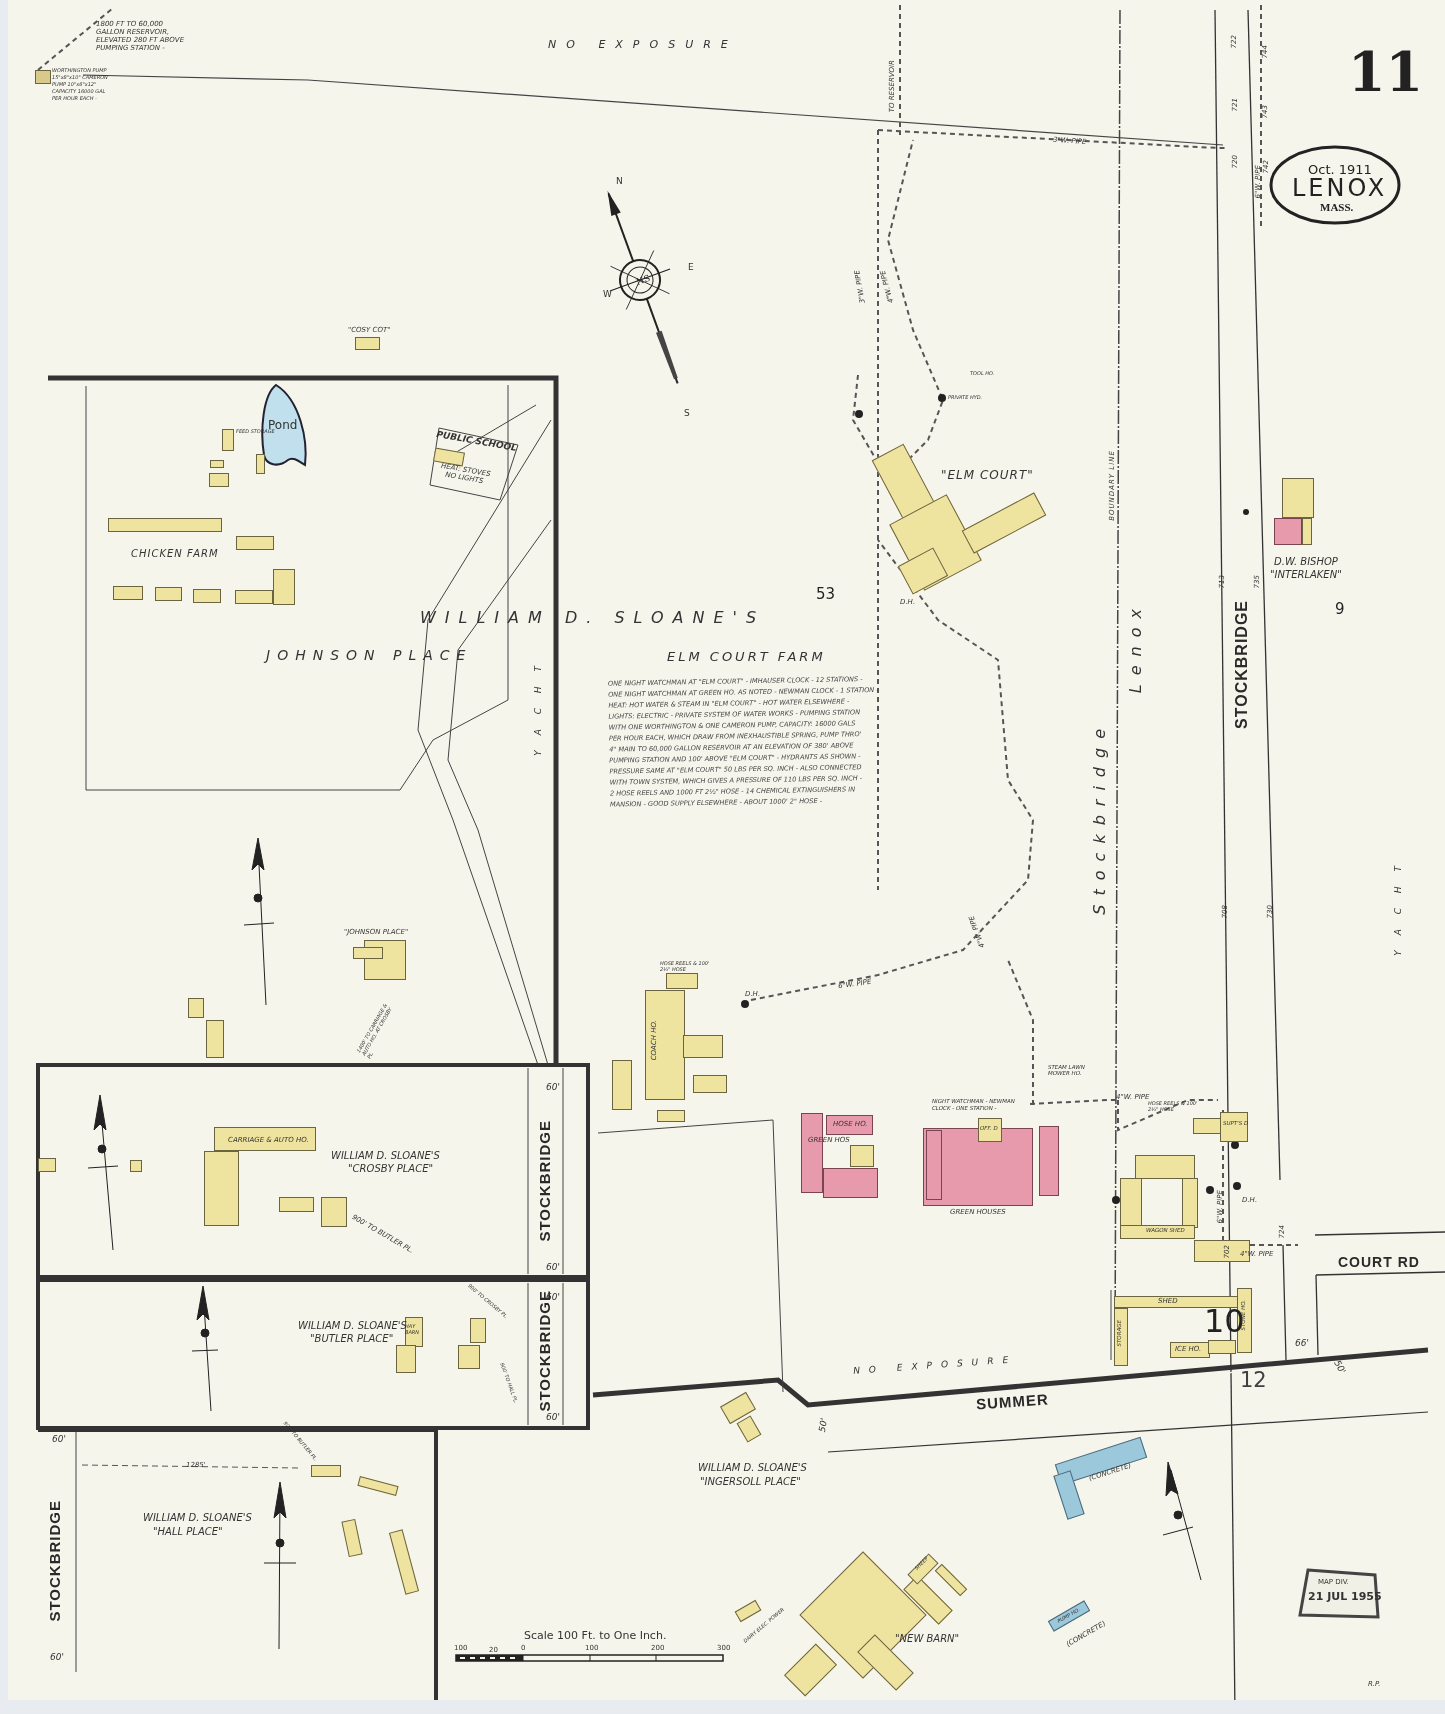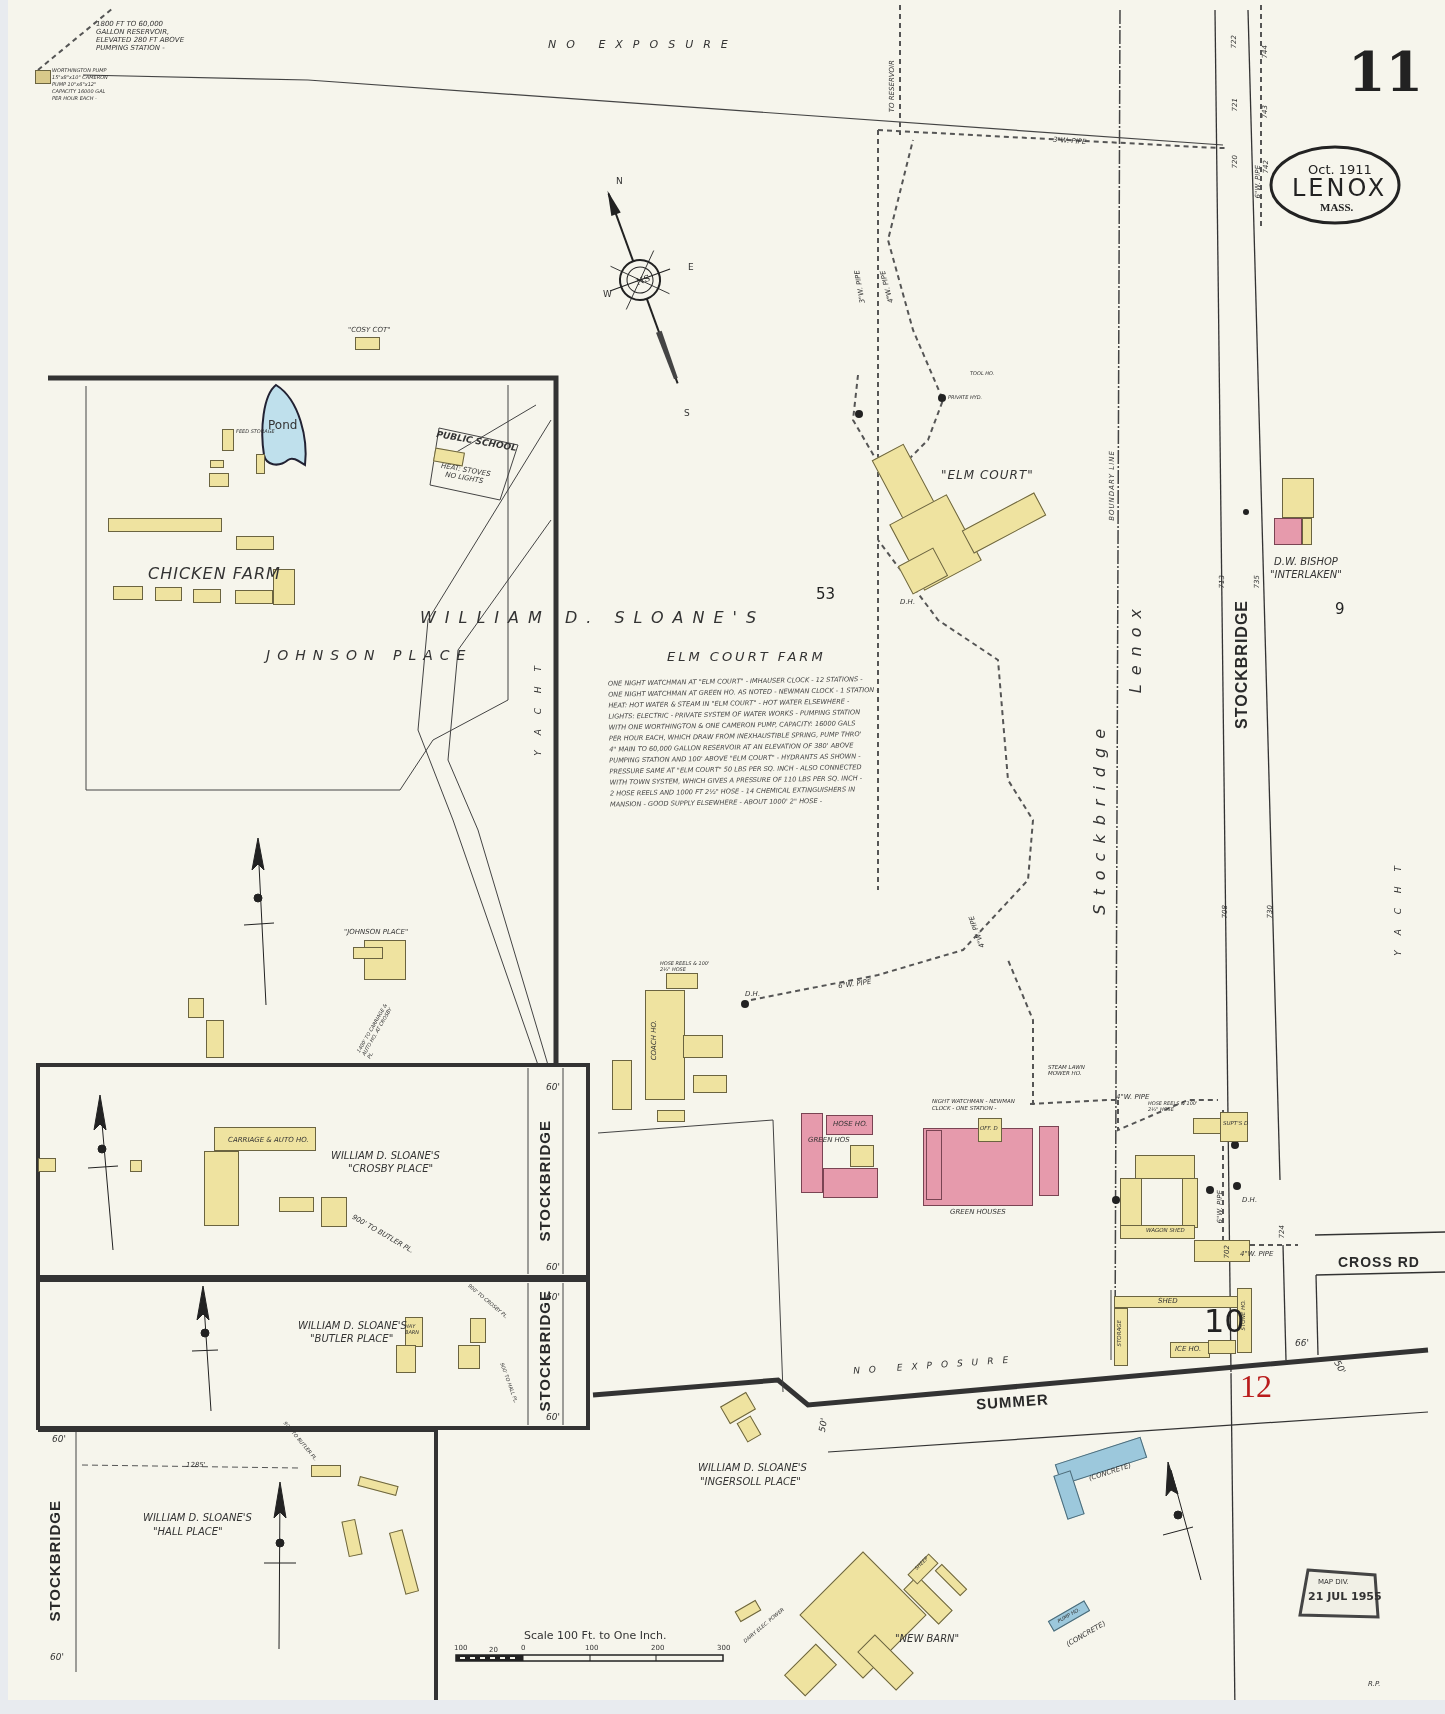--- a/index.html
+++ b/index.html
@@ -267,46 +267,46 @@
   <div class="lbl tiny vert" style="left:1213px;top:905px;">708</div>
   <div class="lbl tiny vert" style="left:1258px;top:905px;">730</div>
   <div class="lbl tiny vert" style="left:1215px;top:1245px;">702</div>
   <div class="lbl tiny vert" style="left:1270px;top:1225px;">724</div>
 
   <div class="lbl street vert" style="left:1225px;top:600px;font-size:16px;">STOCKBRIDGE</div>
   <div class="lbl street vert" style="left:528px;top:1120px;font-size:15px;">STOCKBRIDGE</div>
   <div class="lbl street vert" style="left:528px;top:1290px;font-size:15px;">STOCKBRIDGE</div>
   <div class="lbl street vert" style="left:38px;top:1500px;font-size:15px;">STOCKBRIDGE</div>
   <div class="lbl street" style="left:968px;top:1393px;font-size:15px;transform:rotate(-4deg);">SUMMER</div>
-  <div class="lbl street" style="left:1330px;top:1254px;font-size:14px;">CROSS RD</div>
+  <div class="lbl street" style="left:1330px;top:1254px;font-size:14px;">COURT RD</div>
   <div class="lbl small vert" style="left:525px;top:660px;letter-spacing:6px;">Y A C H T</div>
   <div class="lbl small vert" style="left:1385px;top:860px;letter-spacing:6px;">Y A C H T</div>
   <div class="lbl vert" style="left:1082px;top:720px;font-size:16px;letter-spacing:9px;">Stockbridge</div>
   <div class="lbl vert" style="left:1118px;top:600px;font-size:16px;letter-spacing:9px;">Lenox</div>
   <div class="lbl tiny vert" style="left:1100px;top:450px;letter-spacing:1px;">BOUNDARY LINE</div>
   <div class="lbl small" style="left:538px;top:1082px;">60'</div>
   <div class="lbl small" style="left:538px;top:1262px;">60'</div>
   <div class="lbl small" style="left:538px;top:1292px;">60'</div>
   <div class="lbl small" style="left:538px;top:1412px;">60'</div>
   <div class="lbl small" style="left:44px;top:1434px;">60'</div>
   <div class="lbl small" style="left:42px;top:1652px;">60'</div>
   <div class="lbl small" style="left:1287px;top:1338px;">66'</div>
   <div class="lbl small" style="left:1325px;top:1362px;transform:rotate(60deg);">50'</div>
   <div class="lbl small" style="left:808px;top:1420px;transform:rotate(-80deg);">50'</div>
 
   <div class="lbl" style="left:808px;top:585px;font-style:normal;font-size:15px;color:#222;">53</div>
   <div class="lbl" style="left:1327px;top:600px;font-style:normal;font-size:15px;color:#222;">9</div>
   <div class="lbl" style="left:1196px;top:1302px;font-style:normal;font-size:32px;color:#222;">10</div>
-  <div class="lbl" style="left:1232px;top:1368px;font-style:normal;font-size:32px;color:#b91c1c;font-family:Liberation Serif, serif;">12</div>
+  <div class="lbl" style="left:1232px;top:1368px;font-style:normal;font-size:21px;color:#404040;">12</div>
 
   <div class="lbl" style="left:412px;top:608px;font-size:16px;letter-spacing:9px;">WILLIAM D. SLOANE'S</div>
   <div class="lbl" style="left:258px;top:647px;font-size:14px;letter-spacing:7px;">JOHNSON PLACE</div>
   <div class="lbl" style="left:643px;top:649px;font-size:13px;letter-spacing:3px;margin-left:16px;">ELM COURT FARM</div>
   <div class="lbl med" style="left:933px;top:468px;">"ELM COURT"</div>
-  <div class="lbl med" style="left:140px;top:548px;font-size:16px;margin-top:16px;">CHICKEN FARM</div>
+  <div class="lbl med" style="left:123px;top:548px;font-size:10px;">CHICKEN FARM</div>
   <div class="lbl" style="left:260px;top:418px;font-size:12px;font-style:normal;">Pond</div>
   <div class="lbl small" style="left:428px;top:436px;font-weight:bold;transform:rotate(10deg);">PUBLIC SCHOOL</div>
   <div class="lbl tiny" style="left:432px;top:466px;white-space:pre-line;text-align:center;transform:rotate(10deg);">HEAT: STOVES
 NO LIGHTS</div>
   <div class="lbl tiny" style="left:340px;top:326px;">"COSY COT"</div>
   <div class="lbl tiny" style="left:336px;top:928px;">"JOHNSON PLACE"</div>
   <div class="lbl tiny" style="left:340px;top:1020px;width:60px;white-space:normal;transform:rotate(-60deg);font-size:5px;">1400' TO CARRIAGE &amp; AUTO HO. AT CROSBY PL.</div>
 
   <div class="lbl small" style="left:323px;top:1150px;font-size:10px;">WILLIAM D. SLOANE'S</div>
   <div class="lbl small" style="left:340px;top:1163px;font-size:10px;">"CROSBY PLACE"</div>

